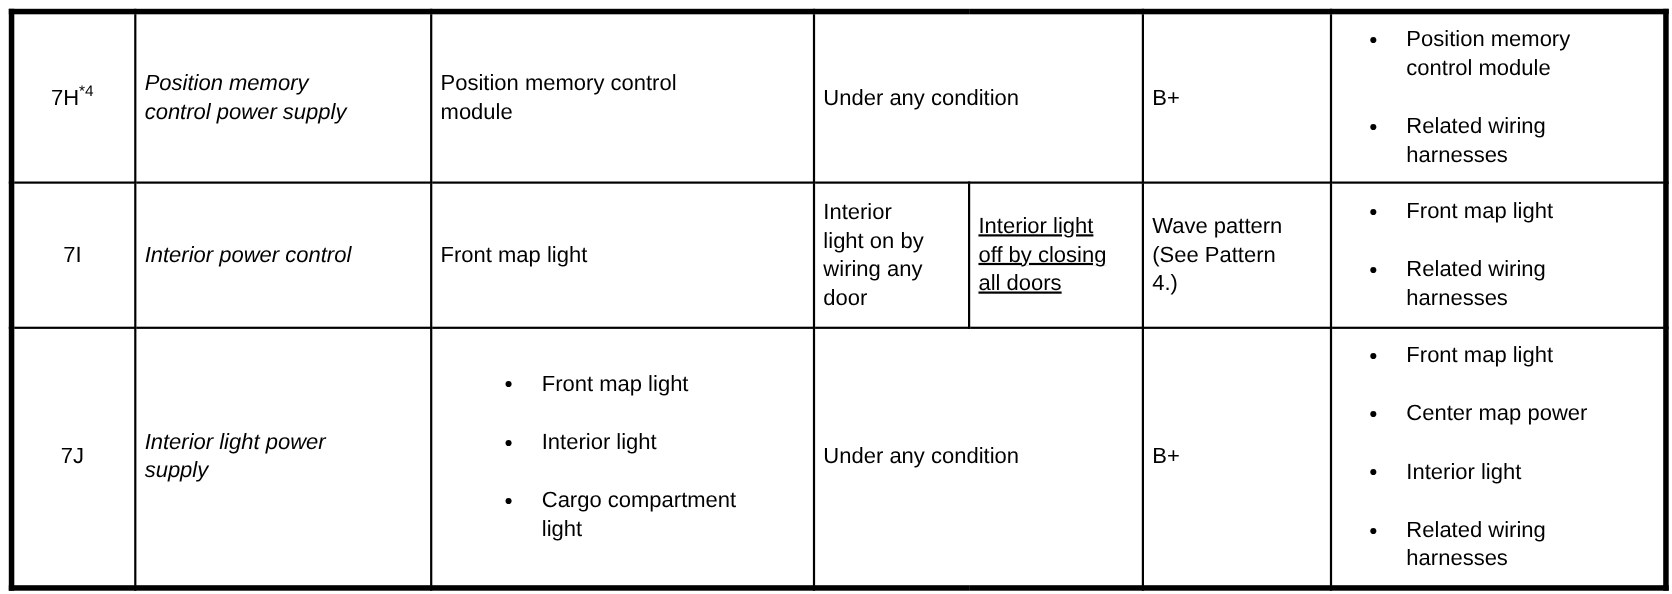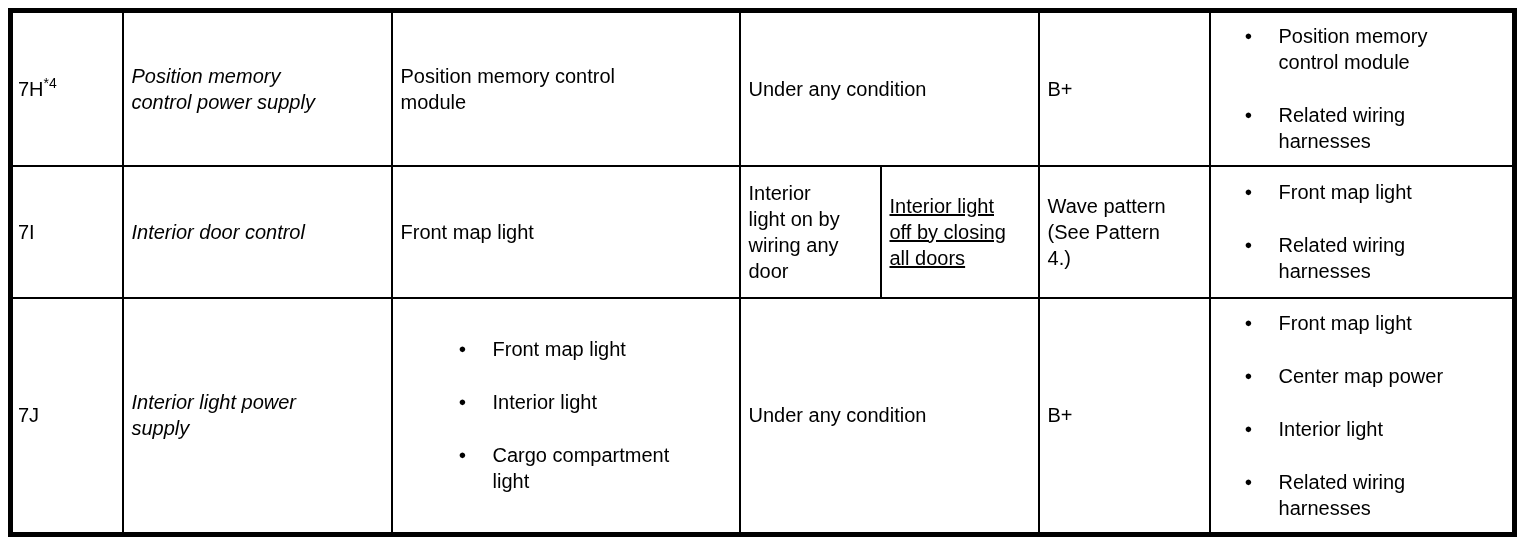--- a/index.html
+++ b/index.html
@@ -22,21 +22,21 @@
     border: 2px solid #000;
     vertical-align: middle;
     padding: 6px 8px;
     font-size: 20px;
     line-height: 26px;
     overflow: hidden;
   }
   tr.r1 { height: 155px; }
   tr.r2 { height: 132px; }
   tr.r3 { height: 237px; }
-  td.cell-id { padding-left: 5px; }
+  td.cell-id { padding-left: 5px; text-align: center; }
   sup.fnote { font-size: 14px; line-height: 0; vertical-align: super; }
   .w200 { display: inline-block; max-width: 200px; font-style: italic; }
   .w270 { display: inline-block; max-width: 270px; }
   .w100 { display: inline-block; max-width: 100px; }
   .w120 { display: inline-block; max-width: 120px; text-decoration: underline; }
   .w125 { display: inline-block; max-width: 125px; }
   .bullets { display: flex; flex-direction: column; gap: 27px; }
   .bullet-item { display: flex; align-items: flex-start; }
   .bullet-glyph {
     flex: 0 0 38px;
@@ -81,21 +81,21 @@
             <div class="bullet-item">
                 <span class="bullet-glyph">●</span>
                 <span class="bullet-text t170">Related wiring harnesses</span>
               </div>
           </div>
         </td>
       </tr>
 
       <tr class="r2">
         <td class="cell-id"><span>7I</span></td>
-        <td><span class="w200">Interior door control</span></td>
+        <td><span class="w200">Interior power control</span></td>
         <td><span class="w270">Front map light</span></td>
         <td><span class="w100">Interior light on by wiring any door</span></td>
         <td><span class="w120">Interior light off by closing all doors</span></td>
         <td><span class="w125">Wave pattern (See Pattern 4.)</span></td>
         <td class="cell-inspection">
           <div class="bullets">
             <div class="bullet-item">
                 <span class="bullet-glyph">●</span>
                 <span class="bullet-text t170">Front map light</span>
               </div>

